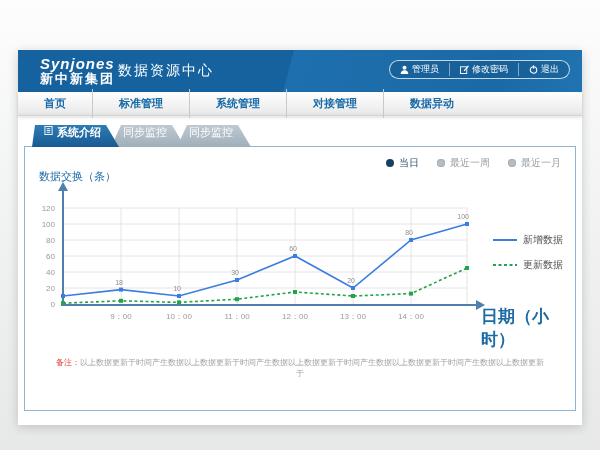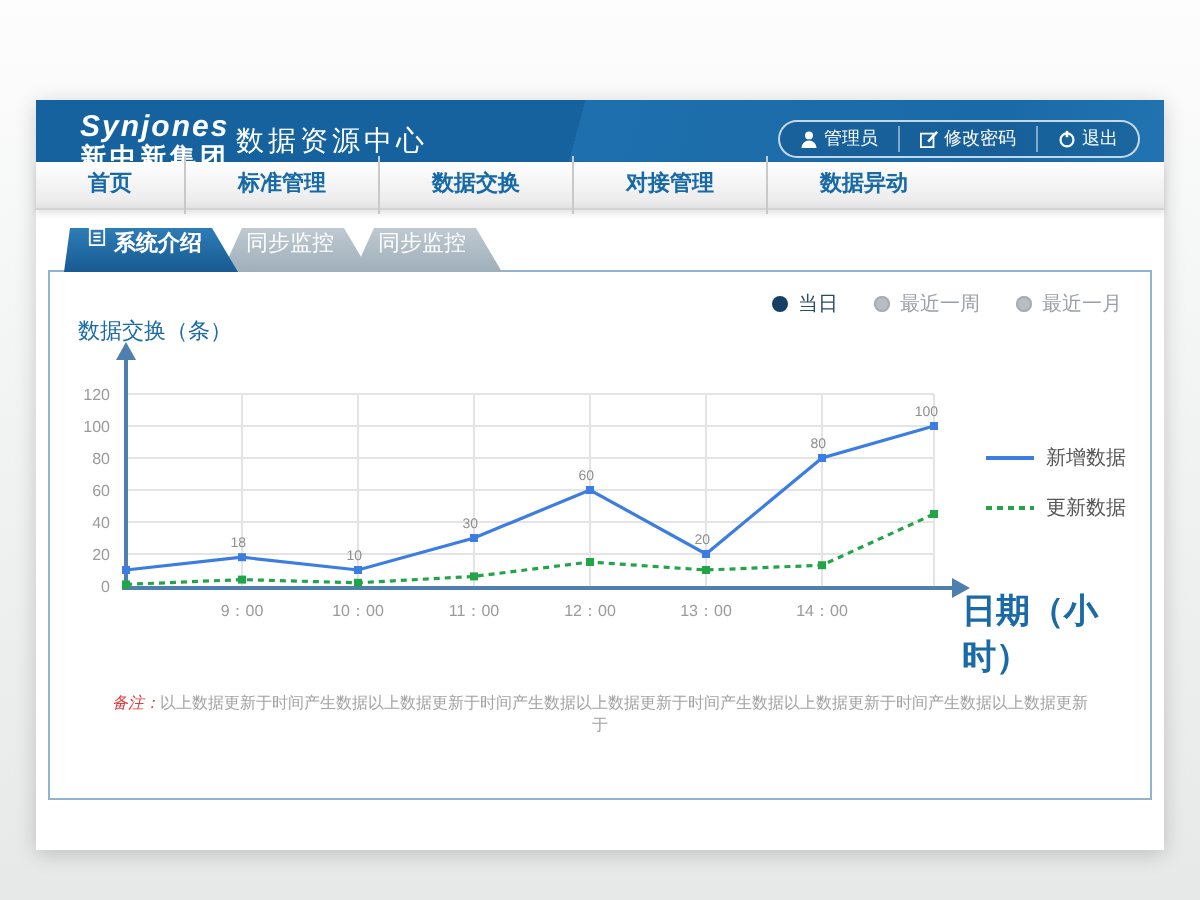--- a/index.html
+++ b/index.html
@@ -4,21 +4,21 @@
 <style>
   * { margin:0; padding:0; box-sizing:border-box; }
   html,body { width:600px; height:450px; overflow:hidden;
     font-family:"Liberation Sans","DejaVu Sans",sans-serif; }
   body { background:linear-gradient(#fdfdfd 0%, #f3f4f4 40%, #e7e9e9 100%); position:relative; }
 
   .window { position:absolute; left:18px; top:50px; width:564px; height:375px;
     background:#fff; box-shadow:0 2px 10px rgba(0,0,0,.18); }
 
   
-  .header { position:relative; height:31px;
+  .header { position:relative; height:42px;
     background:linear-gradient(105deg,#15629e 48%, #1e6fad 48%, #1a6aa7 85%, #2174b1 100%); overflow:hidden;padding-left:36px; }
   .logo { position:absolute; left:22px; top:5px; color:#fff; }
   .logo-en { font-size:15px; font-weight:bold; letter-spacing:1px; line-height:17px; font-style:italic; }
   .logo-cn { font-size:13px; font-weight:bold; letter-spacing:2px; line-height:13px; }
   .app-title { position:absolute; left:100px; top:12px; color:#fff; font-size:14px; letter-spacing:2px; }
   .user-pill { position:absolute; right:12px; top:10px; height:19px; display:flex; align-items:center;
     border:1px solid rgba(255,255,255,.75); border-radius:10px; background:rgba(10,50,90,.18); }
   .pill-item { display:flex; align-items:center; gap:3px; color:#fff; font-size:9px;
     padding:0 10px; height:13px; cursor:pointer; }
   .pill-item + .pill-item { border-left:1px solid rgba(255,255,255,.45); }
@@ -61,21 +61,21 @@
   .tick-text { font-size:8px; fill:#9a9a9a; }
   .pt-label { font-size:7px; fill:#8f8f8f; }
 
   .legend { position:absolute; right:12px; top:86px; z-index:2; }
   .legend-row { display:flex; align-items:center; gap:6px; margin-bottom:11px; }
   .legend-row svg { display:block; }
   .legend-text { font-size:10px; color:#555; }
 
   .remark { position:absolute; left:0; right:0; top:210px; text-align:center; font-size:8px;
     color:#a2a2a2; padding:0 30px; z-index:2; }
-  .remark .rm-label { color:#e03c3c;font-style:italic; }
+  .remark .rm-label { color:#e03c3c; }
 </style>
 </head>
 <body>
 
 <div class="window">
 
   <div class="header">
     <div class="logo">
       <div class="logo-en">Synjones</div>
       <div class="logo-cn">新中新集团</div>
@@ -108,21 +108,21 @@
             </svg>
         </span>
         <span>退出</span>
       </div>
     </div>
   </div>
 
   <div class="nav">
     <div class="nav-item">首页</div>
     <div class="nav-item">标准管理</div>
-    <div class="nav-item">数据交换</div>
+    <div class="nav-item">系统管理</div>
     <div class="nav-item">对接管理</div>
     <div class="nav-item">数据异动</div>
   </div>
 
   <div class="content">
 
     <div class="tabs">
       <div class="tab active">
         <span>
           <svg width="9" height="9" viewBox="0 0 10 10">

